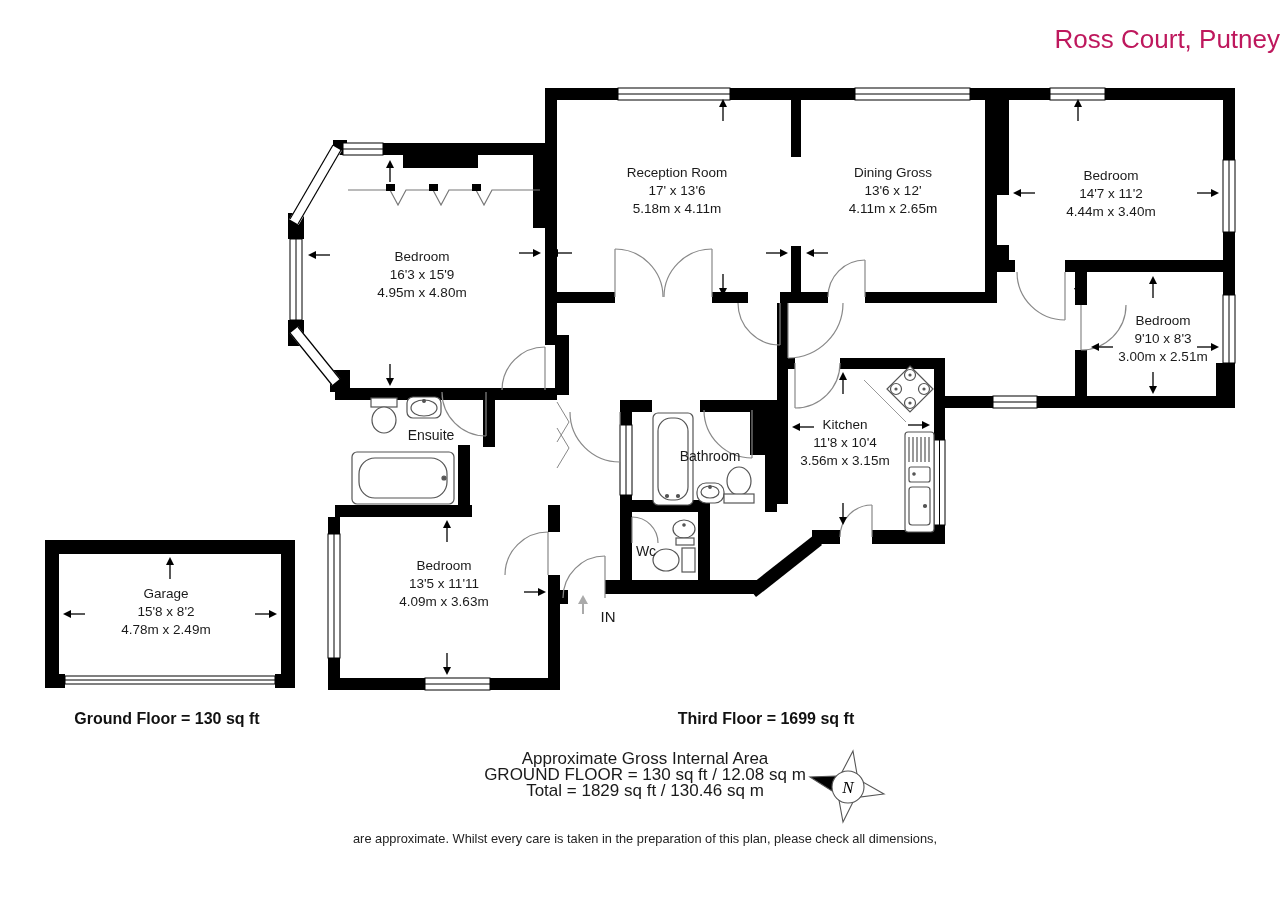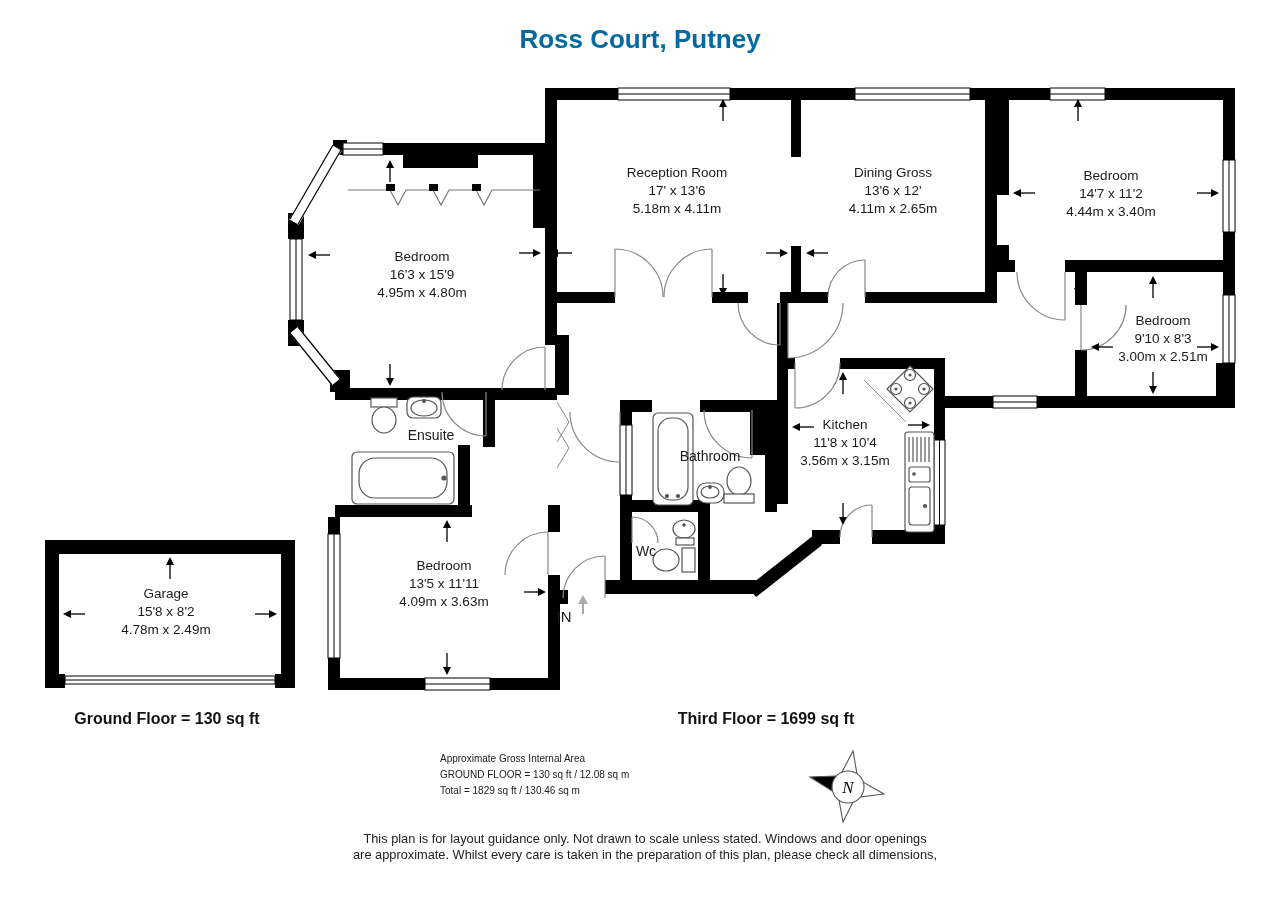--- a/index.html
+++ b/index.html
@@ -1,23 +1,23 @@
 <!DOCTYPE html>
 <html><head>
 <meta charset="utf-8">
 <style>
   html,body{margin:0;padding:0;background:#fff;}
   body{width:1280px;height:905px;position:relative;font-family:"Liberation Sans",sans-serif;color:#1a1a1a;overflow:hidden;}
   #plan-svg{position:absolute;left:0;top:0;}
-  .title{position:absolute;left:0;top:24px;width:1280px;text-align:center;font-size:26px;font-weight:bold;letter-spacing:0px;color:#0369a1;}
+  .title{position:absolute;left:0;top:24px;width:1280px;text-align:right;font-size:26px;font-weight:normal;letter-spacing:0px;color:#be185d;}
   .room-label{position:absolute;text-align:center;font-size:13.5px;line-height:18px;color:#1a1a1a;}
   .room-label span{display:block;}
   .small-label{position:absolute;text-align:center;font-size:14px;color:#1a1a1a;}
   .floor-label{position:absolute;font-size:16px;font-weight:bold;text-align:center;color:#111;}
-  .area-summary{position:absolute;left:440px;top:751px;width:410px;font-size:10px;line-height:15.8px;color:#1a1a1a;}
+  .area-summary{position:absolute;left:440px;top:751px;width:410px;text-align:center;font-size:17px;line-height:15.8px;color:#1a1a1a;}
   .area-summary div{white-space:nowrap;}
   .disclaimer{position:absolute;left:315px;top:831px;width:660px;text-align:center;font-size:12.8px;line-height:16px;color:#222;}
   .in-label{position:absolute;font-size:15px;color:#1a1a1a;text-align:center;}
 </style>
 </head>
 <body>
 
 <svg id="plan-svg" width="1280" height="905" viewBox="0 0 1280 905">
 
   <g id="walls" fill="#000">
@@ -452,27 +452,26 @@
 </div>
 <div class="room-label" style="left:66px;top:585px;width:200px;">
   <span>Garage</span>
   <span>15'8 x 8'2</span>
   <span>4.78m x 2.49m</span>
 </div>
 <div class="small-label" style="left:371px;top:427px;width:120px;">Ensuite</div>
 <div class="small-label" style="left:650px;top:448px;width:120px;">Bathroom</div>
 <div class="small-label" style="left:616px;top:543px;width:60px;">Wc</div>
 
-<div class="in-label" style="left:544px;top:608px;width:40px;">IN</div>
+<div class="in-label" style="left:588px;top:608px;width:40px;">IN</div>
 
 <div class="floor-label" style="left:56px;top:710px;width:222px;">Ground Floor = 130 sq ft</div>
 <div class="floor-label" style="left:655px;top:710px;width:222px;">Third Floor = 1699 sq ft</div>
 
 <div class="area-summary">
   <div>Approximate Gross Internal Area</div>
   <div>GROUND FLOOR = 130 sq ft / 12.08 sq m</div>
   <div>Total = 1829 sq ft / 130.46 sq m</div>
 </div>
 
 <div class="disclaimer">
-  <div>This plan is for layout guidance only. Not drawn to scale unless stated. Windows and door openings</div>
   <div>are approximate. Whilst every care is taken in the preparation of this plan, please check all dimensions,</div>
 </div>
 
 </body></html>

